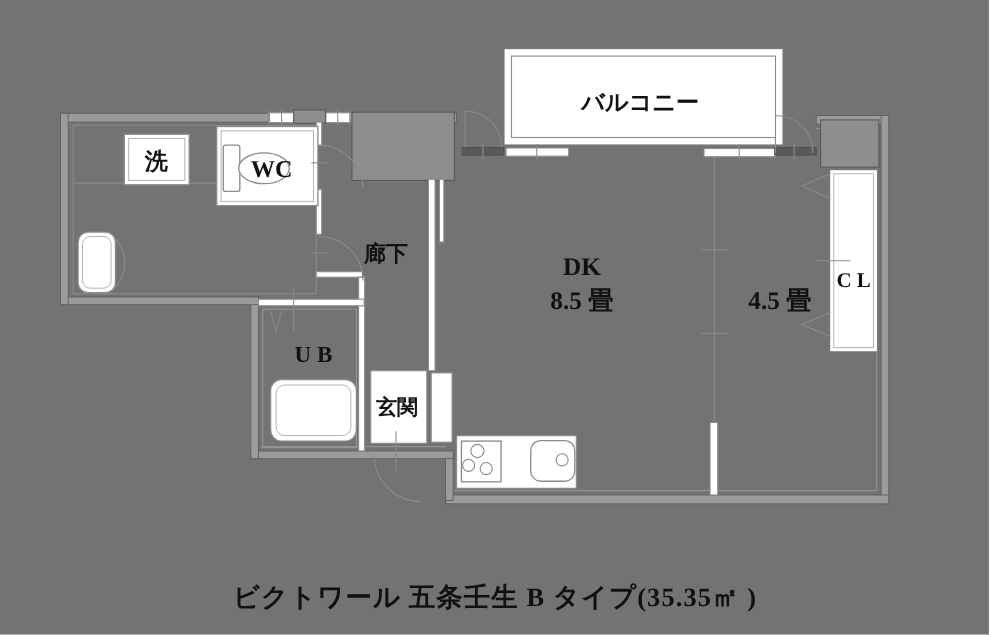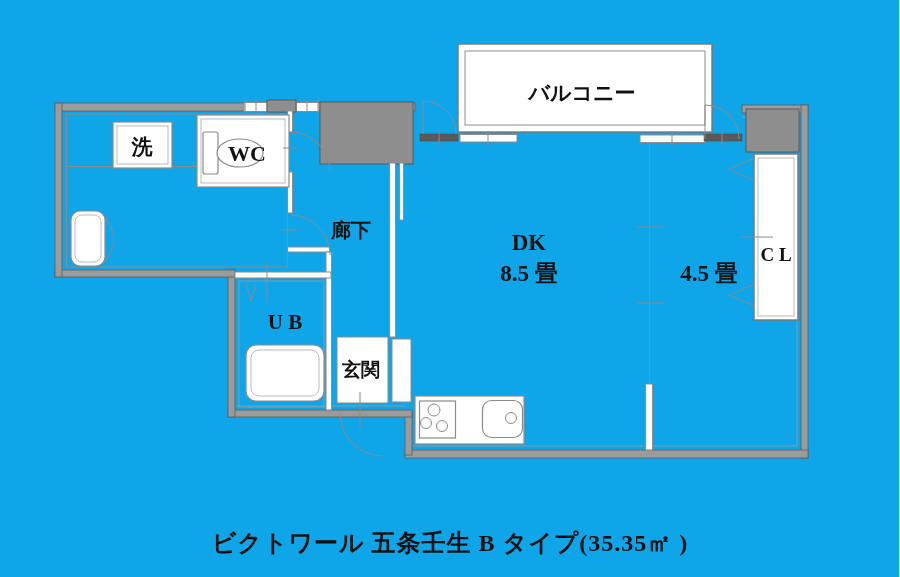--- a/index.html
+++ b/index.html
@@ -1,16 +1,16 @@
 <!DOCTYPE html>
 <html><head>
 <meta charset="utf-8">
 <style>
   html,body{margin:0;padding:0;background:#ffffff;}
-  .stage{position:relative;width:899px;height:577px;background:#0ea5e9;overflow:hidden;
+  .stage{position:relative;width:899px;height:577px;background:#737373;overflow:hidden;
          font-family:"Liberation Serif","DejaVu Serif",serif;}
   svg{position:absolute;left:0;top:0;}
   .wall{fill:#9b9b9b;stroke:#5e5e5e;stroke-width:0.8;}
   .block{fill:#8e8e8e;stroke:#555;stroke-width:0.9;}
   .thinwall{fill:#ffffff;stroke:#8b8b8b;stroke-width:1;}
   .ln{stroke:#8b8b8b;stroke-width:1;fill:none;}
   .ln2{stroke:#9d9d9d;stroke-width:0.8;fill:none;}
   .fix{fill:#ffffff;stroke:#8b8b8b;stroke-width:1.2;}
   .fixin{fill:none;stroke:#a8a8a8;stroke-width:0.8;}
   .dark{fill:#5a5a5a;stroke:#444;stroke-width:0.5;}

